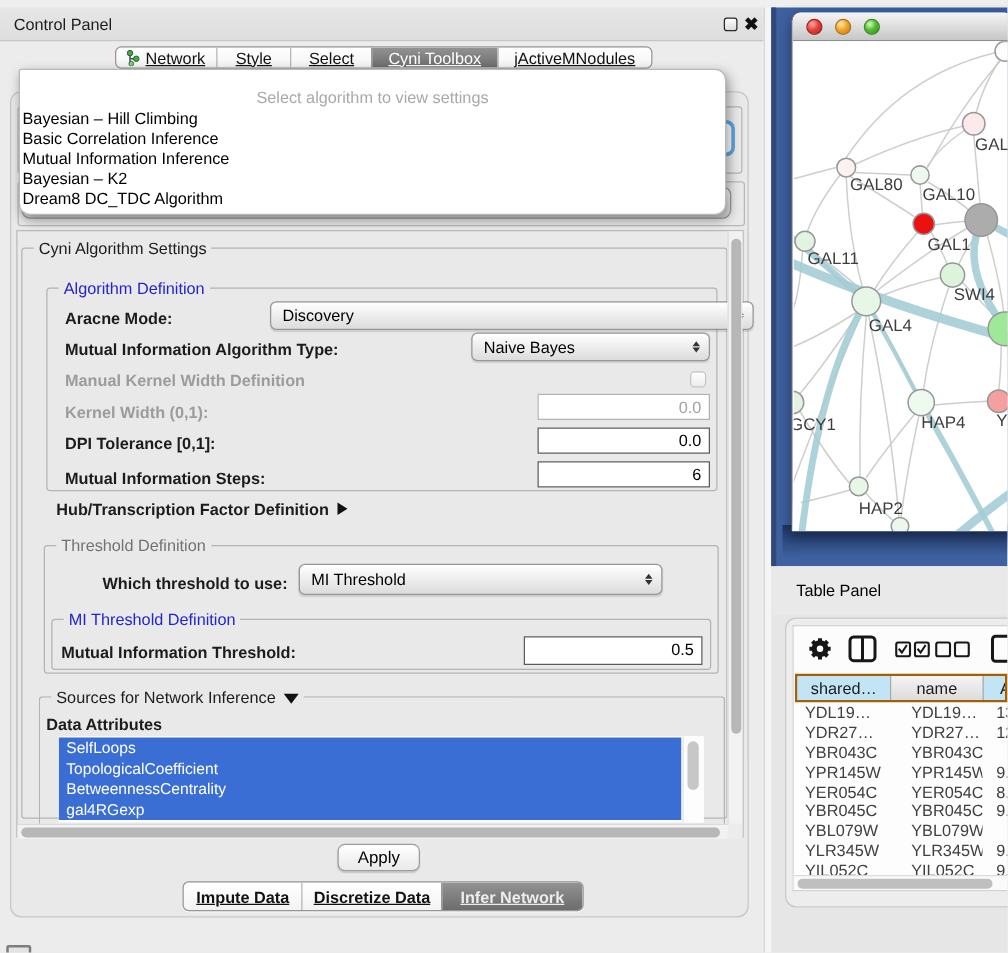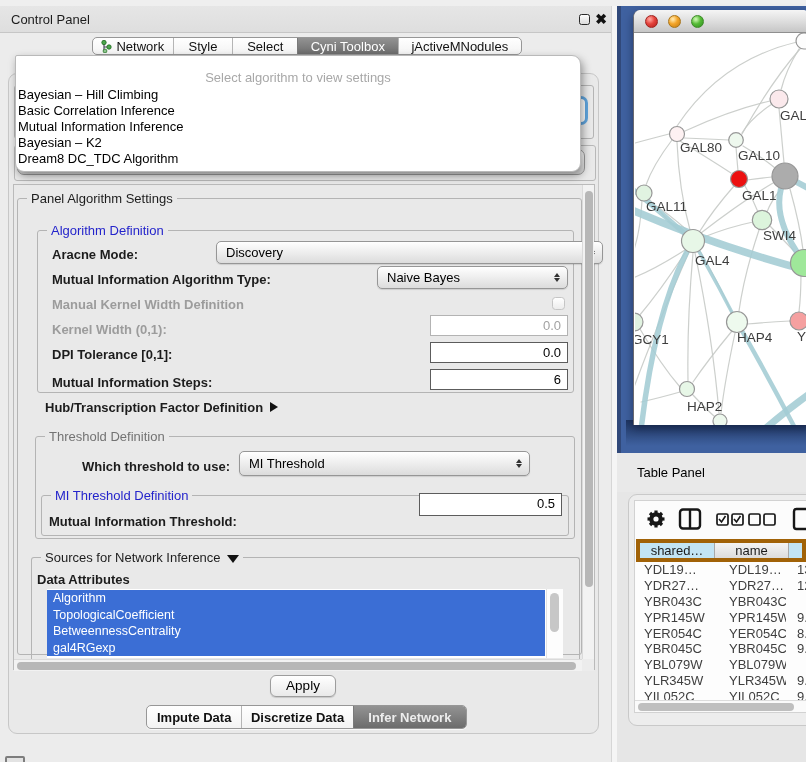--- a/index.html
+++ b/index.html
@@ -17,21 +17,21 @@
   #float-btn { left:579px; top:14px; width:11px; height:11px; border:1.6px solid #2a2a2a;
     border-radius:2.5px; background:linear-gradient(#fdfdfd,#dcdcdc); }
   #close-btn { left:594px; top:11px; width:14px; height:16px; font-size:14px; font-weight:bold;
     color:#111; line-height:16px; text-align:center; }
 
   
   .seg-bar { display:flex; height:18px; border:1px solid #979797; border-radius:5px;
     background:linear-gradient(#ffffff,#f3f3f3); overflow:hidden;
     box-shadow:0 1px 0 rgba(255,255,255,.7); }
   .seg { display:flex; align-items:center; justify-content:center; gap:4px;
-    font-size:13px; color:#111; border-left:1px solid #b5b5b5; height:100%; }
+    font-size:13px; color:#111; border-left:1px solid #b5b5b5; height:100%;text-decoration:underline; }
   .seg:first-child { border-left:none; }
   .seg.sel { background:linear-gradient(#939393,#6c6c6c); color:#fff; border-left-color:#7a7a7a; }
   #tabbar { left:92px; top:37px; width:430px; }
   #bottom-tabbar { left:146px; top:705px; width:321px; height:24px; font-weight:bold; }
   #bottom-tabbar .seg { font-weight:bold; }
   #bottom-tabbar .seg.sel { color:#ededed; }
 
   
   #content-panel { left:8px; top:73px; width:591px; height:661px; background:#e9e9e9;
     border:1px solid #c7c7c7; border-radius:9px; }
@@ -136,21 +136,21 @@
   #table-strip { left:617px; top:453px; width:189px; height:39px; background:#e9e9e9;
     display:flex; align-items:center; }
   #table-strip .title { margin-left:20px; font-size:13px; color:#000000; }
   #table-lower { left:617px; top:492px; width:189px; height:270px; background:#e6e6e6; }
   #table-outer { left:628px; top:494px; width:190px; height:232px; background:#ededed;
     border:1px solid #c9c9c9; border-radius:9px; }
   #table-inner { left:634px; top:500px; width:172px; height:213px; background:#fcfcfc;
     border:1px solid #d2d2d2; border-right:none; }
   #tbl-toolbar { left:636px; top:506px; width:170px; height:28px; }
   #tbl-header { left:636px; top:539px; width:170px; height:23px; display:flex;
-    border:4px solid #a16207; }
+    border:2px solid #a16207; }
   #tbl-header .hc { height:100%; display:flex; align-items:center; justify-content:center;
     font-size:13px; color:#1b1b1b; border-left:1px solid #a8a8a8; overflow:hidden; white-space:nowrap; }
   #tbl-header .hc:first-child { border-left:none; }
   #tbl-header .hc.blue { background:#c2e4f4; }
   #tbl-header .hc.partial { justify-content:flex-start; padding-left:13px; }
   #tbl-header .hc.gray { background:linear-gradient(#f4f4f4,#dcdcdc); }
   #tbl-rows { left:636px; top:562px; width:170px; height:138px; overflow:hidden; background:#fdfdfd; }
   .trow { height:15.8px; display:flex; align-items:center; font-size:13px; color:#404040; }
   .trow .c1 { width:74px; padding-left:8px; white-space:nowrap; overflow:hidden; }
   .trow .c2 { width:76px; padding-left:19px; white-space:nowrap; overflow:hidden; }
@@ -209,21 +209,21 @@
   <div class="item">Bayesian – Hill Climbing</div>
       <div class="item">Basic Correlation Inference</div>
       <div class="item">Mutual Information Inference</div>
       <div class="item">Bayesian – K2</div>
       <div class="item">Dream8 DC_TDC Algorithm</div>
     </div>
 
   <div id="scrollpane" class="abs">
 
     <div class="group" style="left:3px; top:13px; width:565px; height:457px;">
-      <span class="gtitle plain">Panel Algorithm Settings</span>
+      <span class="gtitle plain">Cyni Algorithm Settings</span>
     </div>
 
     <div class="group" style="left:23px; top:45px; width:537px; height:163px;">
       <span class="gtitle blue plain">Algorithm Definition</span>
     </div>
 
     <span class="flabel" style="left:38px; top:62px;">Aracne Mode:</span>
     <div class="combo" style="left:167px; top:56px; width:387px; height:23px;margin-left:35px;">
       <span class="ctext">Discovery</span>
       <span class="arrows">
@@ -268,33 +268,33 @@
           <span class="up"></span>
           <span class="down"></span>
         </span>
     </div>
 
     <div class="group" style="left:27px; top:310px; width:528px; height:41px;">
       <span class="gtitle blue plain">MI Threshold Definition</span>
     </div>
 
     <span class="flabel" style="left:35px; top:329px;">Mutual Information Threshold:</span>
-    <div class="tfield" style="left:405px; top:308px; width:143px; height:23px;">0.5</div>
+    <div class="tfield" style="left:405px; top:324px; width:143px; height:23px;">0.5</div>
 
     <div class="group" style="left:17px; top:372px; width:549px; height:105px; border-bottom:none;">
       <span class="gtitle plain">
         <span>Sources for Network Inference</span><span class="tri-down"></span>
       </span>
     </div>
 
     <span class="flabel" style="left:23px; top:387px;">Data Attributes</span>
 
     <div id="attr-list" style="left:33px; top:404px; width:516px; height:69px;">
       <div id="attr-sel" style="width:498px;">
-          <div class="li">Algorithm</div>
+          <div class="li">SelfLoops</div>
           <div class="li">TopologicalCoefficient</div>
           <div class="li">BetweennessCentrality</div>
           <div class="li">gal4RGexp</div>
         </div>
       <div id="attr-vtrack" style="left:499px; top:0; width:17px; height:69px;">
         <div id="attr-vthumb" style="left:3px; top:4px; width:9px; height:39px;"></div>
       </div>
     </div>
 
     <div class="vtrack">

